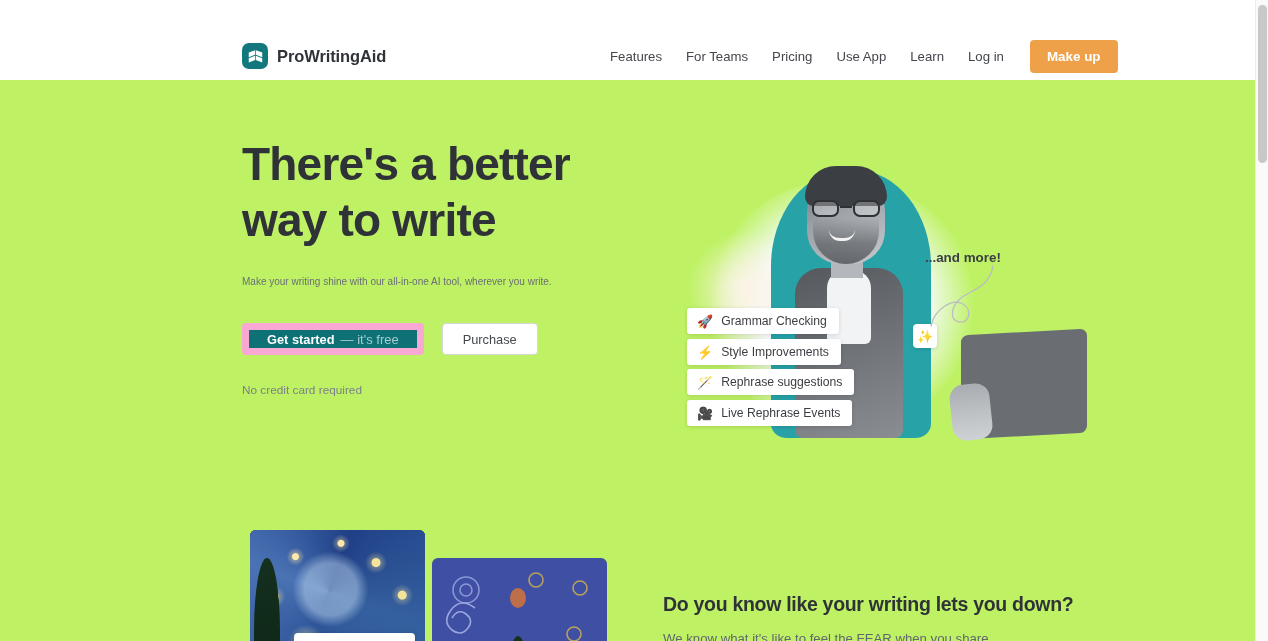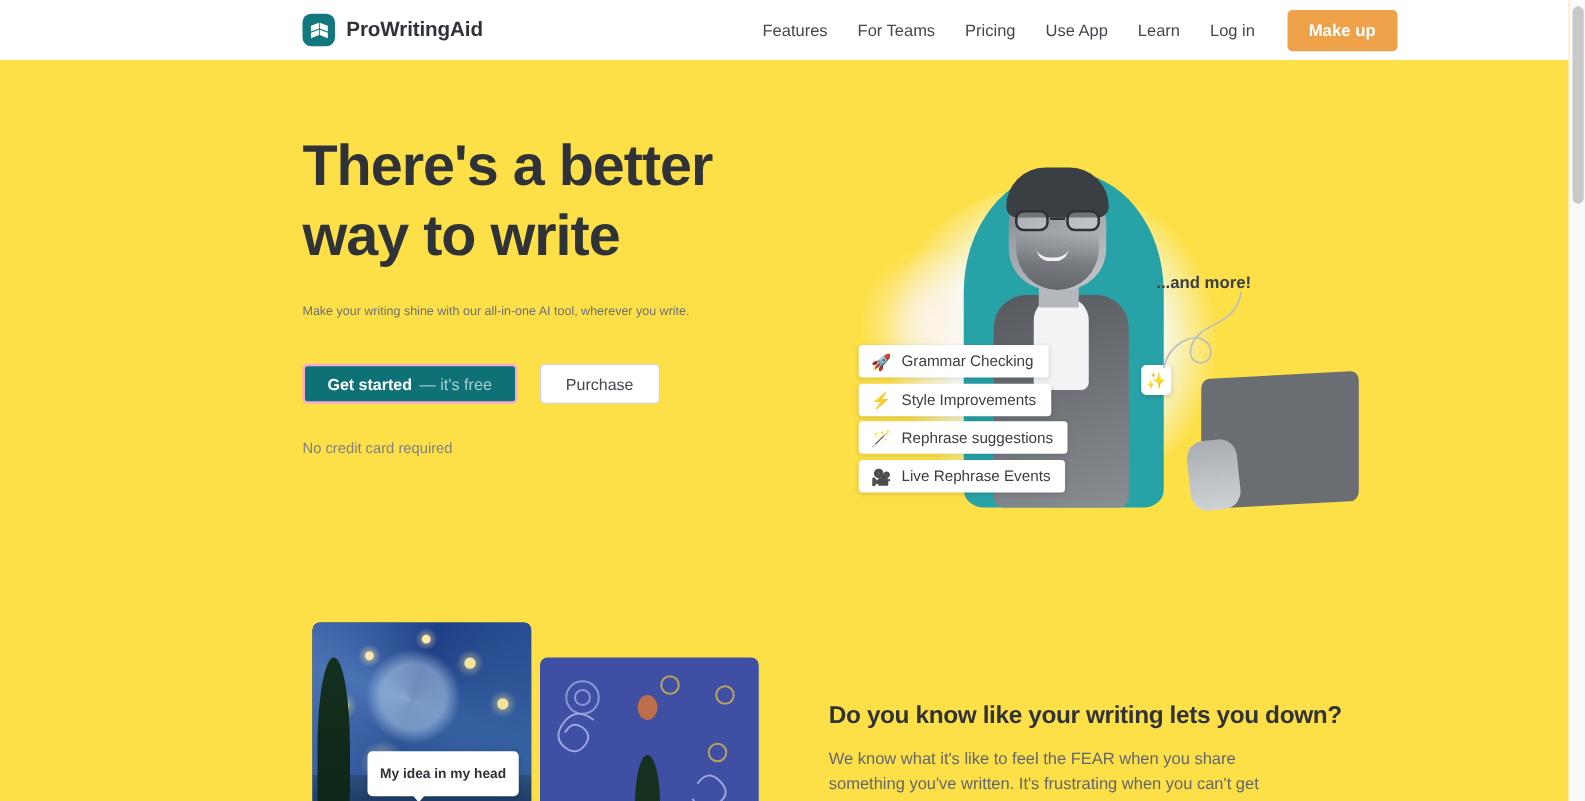--- a/index.html
+++ b/index.html
@@ -14,22 +14,23 @@
     font-family: "Liberation Sans", sans-serif;
     background: #ffffff;
     color: #333333;
     position: relative;
   }
 
   
   .viewport {
     position: absolute;
     inset: 0 13px 0 0;
-    background: #fde047;
+    background: #bef264;
     overflow: hidden;
+    margin-top: 32px;
   }
 
   
   .scrollbar {
     position: absolute;
     top: 0; right: 0;
     width: 13px; height: 641px;
     background: #fafafa;
     border-left: 1px solid #ededed;
   }
@@ -137,21 +138,21 @@
   }
 
   .hero-actions {
     margin-top: 30px;
     display: flex;
     align-items: center;
     gap: 18px;
   }
   .btn-primary {
     background: #0e7176;
-    border: 2px solid #f9a8d4;
+    border: 7px solid #f9a8d4;
     border-radius: 4px;
     padding: 0 18px;
     height: 32px;
     display: inline-flex;
     align-items: center;
     gap: 6px;
     cursor: pointer;
     font-family: inherit;
   }
   .btn-primary .b-main {

